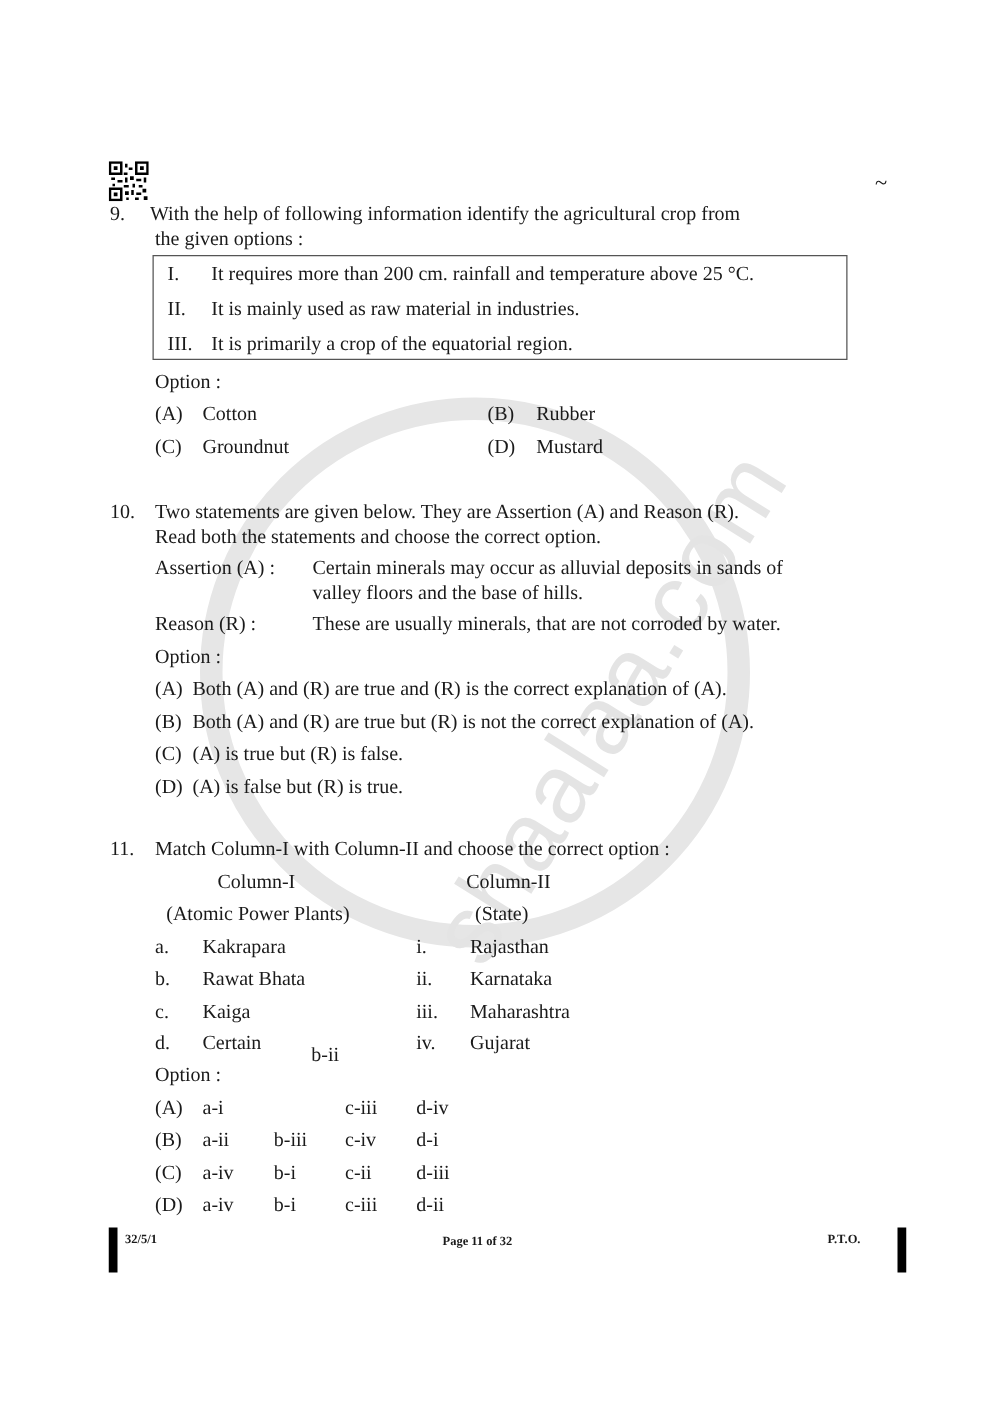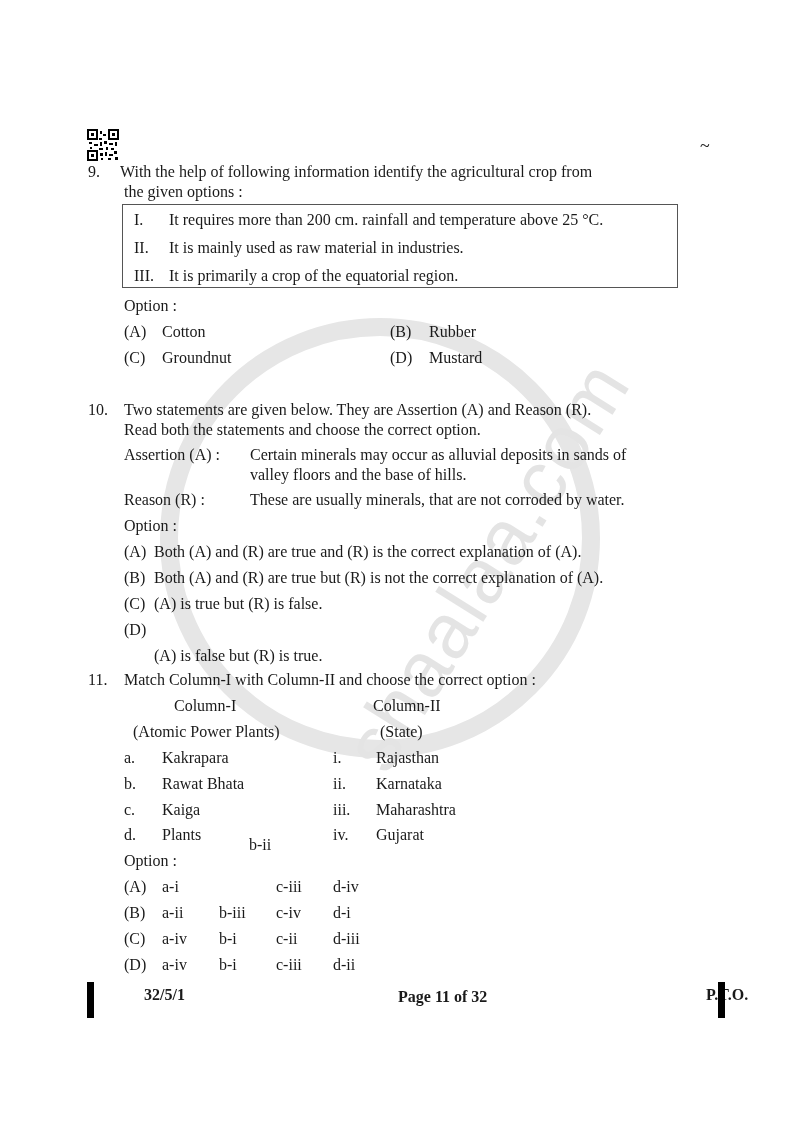--- a/index.html
+++ b/index.html
@@ -12,21 +12,21 @@
   .qr { position:absolute; left:87px; top:129px; width:32px; height:32px; }
   .tilde { position:absolute; left:700px; top:136px; font-size:18px; font-family:"Liberation Serif", serif; }
   .info-box { position:absolute; left:122px; top:204px; width:556px; height:84px;
               border:1.5px solid #555; box-sizing:border-box; }
   .watermark { position:absolute; left:160px; top:318px; width:440px; height:440px;
                border:18px solid #e6e6e6; border-radius:50%; box-sizing:border-box; pointer-events:none; }
   .wm-text { position:absolute; left:255px; top:520px; font-family:"Liberation Sans", sans-serif;
              font-size:78px; color:#e4e4e4; transform:rotate(-58deg); transform-origin:center;
              letter-spacing:2px; pointer-events:none; }
   .footer-bar { position:absolute; width:7px; height:36px; background:#000; }
-  .footer-txt { font-family:"Liberation Serif", serif; font-weight:bold; font-size:16px;margin-left:44px; }
+  .footer-txt { font-family:"Liberation Serif", serif; font-weight:bold; font-size:10px; }
 </style>
 </head>
 <body>
 
 <div class="page">
 
   <div class="watermark"></div>
   <div class="wm-text">shaalaa.com</div>
 
   <svg class="qr" viewBox="0 0 32 32">
@@ -99,21 +99,21 @@
 
     <div class="abs txt bold" style="left:124px; top:516px;">Option :</div>
 
     <div class="abs txt" style="left:124px; top:542px;">(A)</div>
     <div class="abs txt" style="left:154px; top:542px;">Both (A) and (R) are true and (R) is the correct explanation of (A).</div>
     <div class="abs txt" style="left:124px; top:568px;">(B)</div>
     <div class="abs txt" style="left:154px; top:568px;">Both (A) and (R) are true but (R) is not the correct explanation of (A).</div>
     <div class="abs txt" style="left:124px; top:594px;">(C)</div>
     <div class="abs txt" style="left:154px; top:594px;">(A) is true but (R) is false.</div>
     <div class="abs txt" style="left:124px; top:620px;">(D)</div>
-    <div class="abs txt" style="left:154px; top:646px;">(A) is false but (R) is true.</div>
+    <div class="abs txt" style="left:154px; top:620px;">(A) is false but (R) is true.</div>
   </div>
 
   <div>
     <div class="abs txt" style="left:88px; top:670px;font-family:Liberation Serif, serif;">11.</div>
     <div class="abs txt" style="left:124px; top:670px;">Match Column-I with Column-II and choose the correct option :</div>
 
     <div class="abs txt bold" style="left:174px; top:696px;">Column-I</div>
     <div class="abs txt bold" style="left:133px; top:722px;">(Atomic Power Plants)</div>
     <div class="abs txt bold" style="left:373px; top:696px;">Column-II</div>
     <div class="abs txt bold" style="left:380px; top:722px;">(State)</div>
@@ -127,21 +127,21 @@
     <div class="abs txt" style="left:162px; top:774px;">Rawat Bhata</div>
     <div class="abs txt" style="left:333px; top:774px;">ii.</div>
     <div class="abs txt" style="left:376px; top:774px;">Karnataka</div>
 
     <div class="abs txt" style="left:124px; top:800px;">c.</div>
     <div class="abs txt" style="left:162px; top:800px;">Kaiga</div>
     <div class="abs txt" style="left:333px; top:800px;">iii.</div>
     <div class="abs txt" style="left:376px; top:800px;">Maharashtra</div>
 
     <div class="abs txt" style="left:124px; top:825px;">d.</div>
-    <div class="abs txt" style="left:162px; top:825px;">Plants</div>
+    <div class="abs txt" style="left:162px; top:825px;">Certain</div>
     <div class="abs txt" style="left:333px; top:825px;">iv.</div>
     <div class="abs txt" style="left:376px; top:825px;">Gujarat</div>
 
     <div class="abs txt bold" style="left:124px; top:851px;">Option :</div>
 
     <div class="abs txt" style="left:124px; top:877px;">(A)</div>
     <div class="abs txt" style="left:162px; top:877px;">a-i</div>
     <div class="abs txt" style="left:219px; top:835px;margin-left:30px;">b-ii</div>
     <div class="abs txt" style="left:276px; top:877px;">c-iii</div>
     <div class="abs txt" style="left:333px; top:877px;">d-iv</div>

